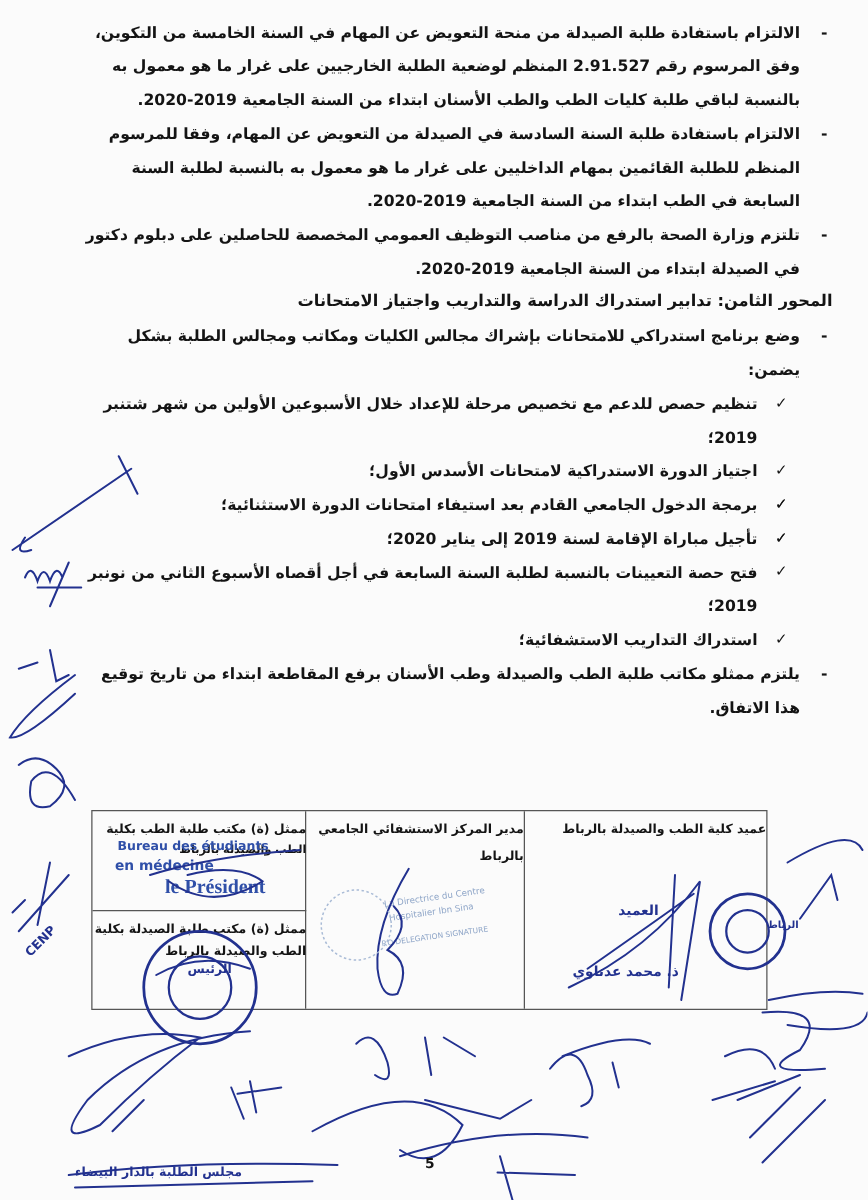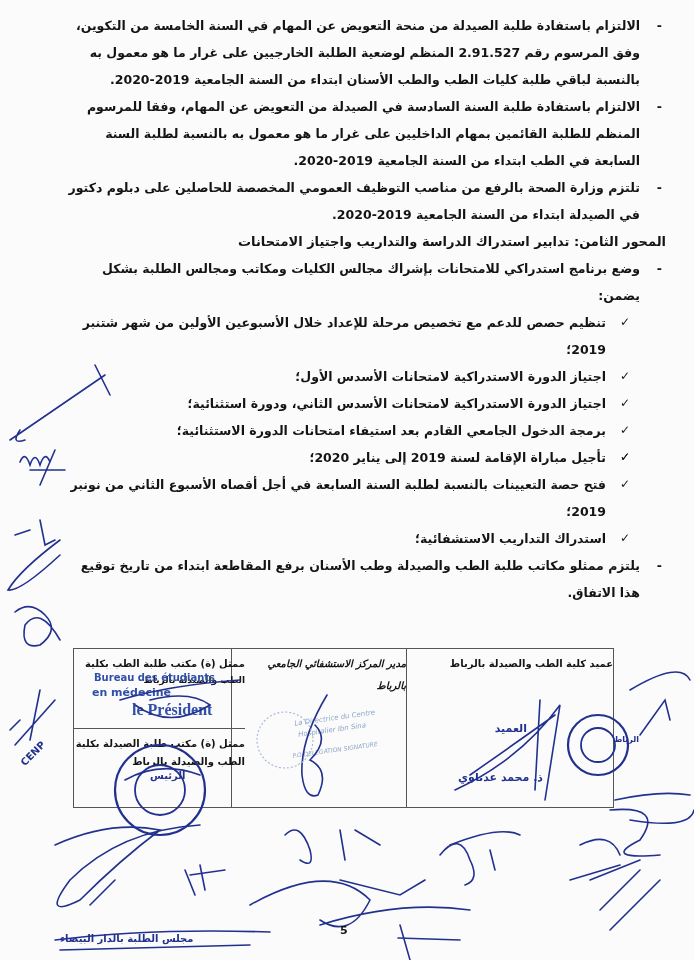--- a/index.html
+++ b/index.html
@@ -24,21 +24,21 @@
     position: absolute; right: 36px; top: 0; font-size: 12px; font-weight: normal;
   }
   .heading { padding-right: 0; font-size: 13px; }
   .sig-table {
     position: absolute; left: 73px; top: 648px; width: 541px; height: 160px;
     border: 1px solid #555; box-sizing: border-box;
   }
   .cell { position: absolute; box-sizing: border-box; direction: rtl; 
     font-size: 10px; font-weight: bold; line-height: 22px; padding-top: 4px; }
   .cell-right { right: 0; top: 0; width: 194px; height: 158px; }
-  .cell-middle { right: 206px; top: 0; width: 176px; height: 158px; border-right: 1px solid #555; border-left: 1px solid #555; font-style: italic; }
+  .cell-middle { right: 193px; top: 0; width: 176px; height: 158px; border-right: 1px solid #555; border-left: 1px solid #555; }
   .cell-left-top { left: 0; top: 0; width: 171px; height: 80px; border-bottom: 1px solid #555; }
   .cell-left-bottom { left: 0; top: 80px; width: 171px; height: 78px; }
   .stamp-text { position: absolute; color: #2f4fa8; font-family: "DejaVu Sans", sans-serif; font-weight: bold; }
   .sig-layer { position: absolute; left: 0; top: 0; width: 694px; height: 960px; pointer-events: none; }
   .page-number { position: absolute; left: 340px; top: 924px; font-size: 11px; font-weight: bold; }
 </style>
 </head>
 <body>
 
 <div class="page">
@@ -68,21 +68,20 @@
       <div class="check-item">
         <span class="marker">✓</span>
         <span>تنظيم حصص للدعم مع تخصيص مرحلة للإعداد خلال الأسبوعين الأولين من شهر شتنبر 2019؛</span>
       </div>
       <div class="check-item">
         <span class="marker">✓</span>
         <span>اجتياز الدورة الاستدراكية لامتحانات الأسدس الأول؛</span>
       </div>
       <div class="check-item">
         <span class="marker">✓</span>
-        <span>اجتياز الدورة الاستدراكية لامتحانات الأسدس الثاني، ودورة استثنائية؛</span>
       </div>
       <div class="check-item">
         <span class="marker">✓</span>
         <span>برمجة الدخول الجامعي القادم بعد استيفاء امتحانات الدورة الاستثنائية؛</span>
       </div>
       <div class="check-item">
         <span class="marker">✓</span>
       </div>
       <div class="check-item">
         <span class="marker">✓</span>

